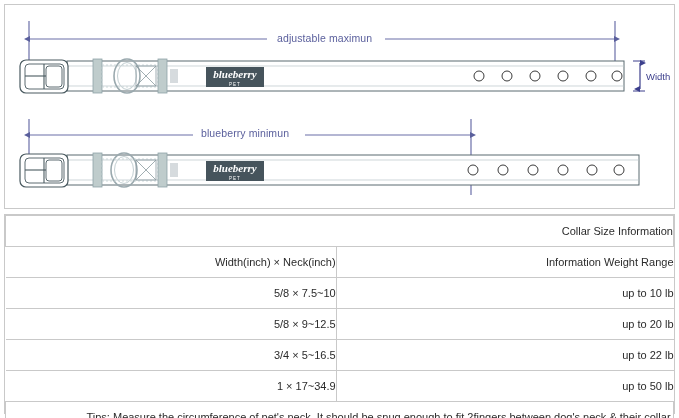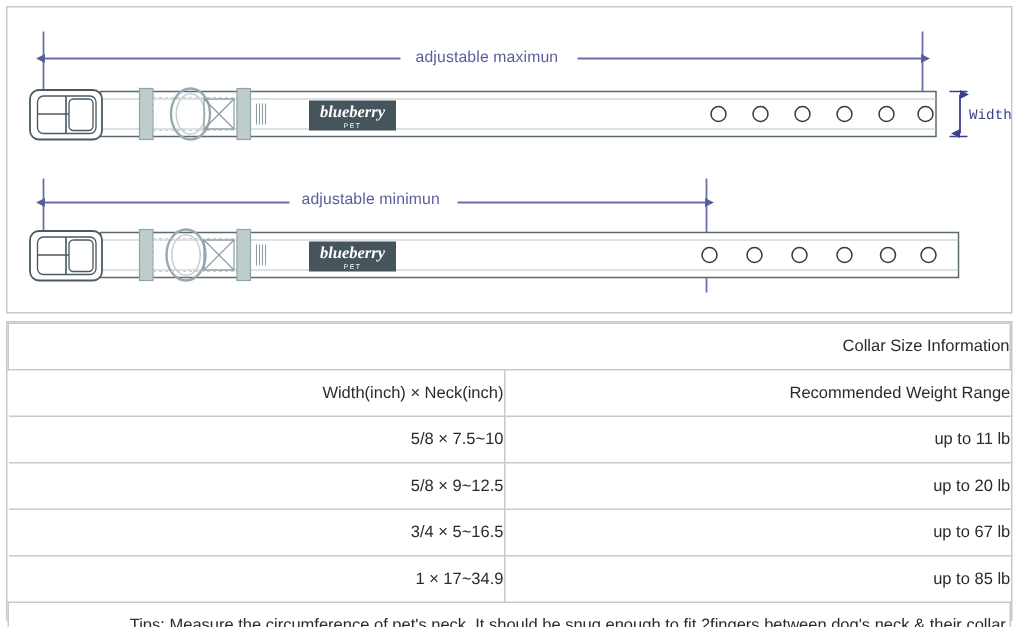--- a/index.html
+++ b/index.html
@@ -39,21 +39,20 @@
     font-size: 10.5px;
     color: #5a5f9c;
     white-space: nowrap;
     letter-spacing: 0.1px;
   }
   .width-label {
     position: absolute;
     font-size: 9.5px;
     color: #3c3f8c;
     white-space: nowrap;
-    font-family: Liberation Mono, monospace;
   }
 
   
   .art {
     position: absolute;
     left: 0;
     top: 0;
   }
 
   
@@ -120,21 +119,21 @@
 </style>
 </head>
 <body>
 
 <div class="page">
 
   <div class="diagram-panel">
 
     <div class="dim-label" style="left:272px; top:27px;">adjustable maximun</div>
 
-    <div class="dim-label" style="left:196px; top:122px;">adjustable minimun</div>
+    <div class="dim-label" style="left:196px; top:122px;">blueberry minimun</div>
 
     <div class="width-label" style="left:641px; top:66px;">Width</div>
 
     <svg class="art" width="671" height="205" viewBox="0 0 671 205">
 
       <defs>
         <marker id="arrL" markerWidth="8" markerHeight="8" refX="7" refY="4" orient="auto" markerUnits="userSpaceOnUse">
           <path d="M7,1 L1,4 L7,7 z" fill="#5a5f9c"></path>
         </marker>
         <marker id="arrR" markerWidth="8" markerHeight="8" refX="1" refY="4" orient="auto" markerUnits="userSpaceOnUse">
@@ -264,37 +263,37 @@
       <colgroup>
         <col class="col-a">
         <col class="col-b">
       </colgroup>
       <tbody>
         <tr>
           <td class="title-cell" colspan="2">Collar Size Information</td>
         </tr>
         <tr>
           <td class="hdr left-col">Width(inch)  ×  Neck(inch)</td>
-          <td class="hdr right-col">Recommended Weight Range</td>
+          <td class="hdr right-col">Information Weight Range</td>
         </tr>
         <tr>
           <td class="cell left-col">5/8 × 7.5~10</td>
-          <td class="cell right-col">up to 11 lb</td>
+          <td class="cell right-col">up to 10 lb</td>
         </tr>
         <tr>
           <td class="cell left-col">5/8 × 9~12.5</td>
           <td class="cell right-col">up to 20 lb</td>
         </tr>
         <tr>
           <td class="cell left-col">3/4 × 5~16.5</td>
-          <td class="cell right-col">up to 67 lb</td>
+          <td class="cell right-col">up to 22 lb</td>
         </tr>
         <tr>
           <td class="cell left-col">1 × 17~34.9</td>
-          <td class="cell right-col">up to 85 lb</td>
+          <td class="cell right-col">up to 50 lb</td>
         </tr>
         <tr>
           <td class="tips-cell" colspan="2">Tips: Measure the circumference of pet's neck. It should be snug enough to fit 2fingers between dog's neck &amp; their collar.</td>
         </tr>
       </tbody>
     </table>
   </div>
 
 </div>
 

